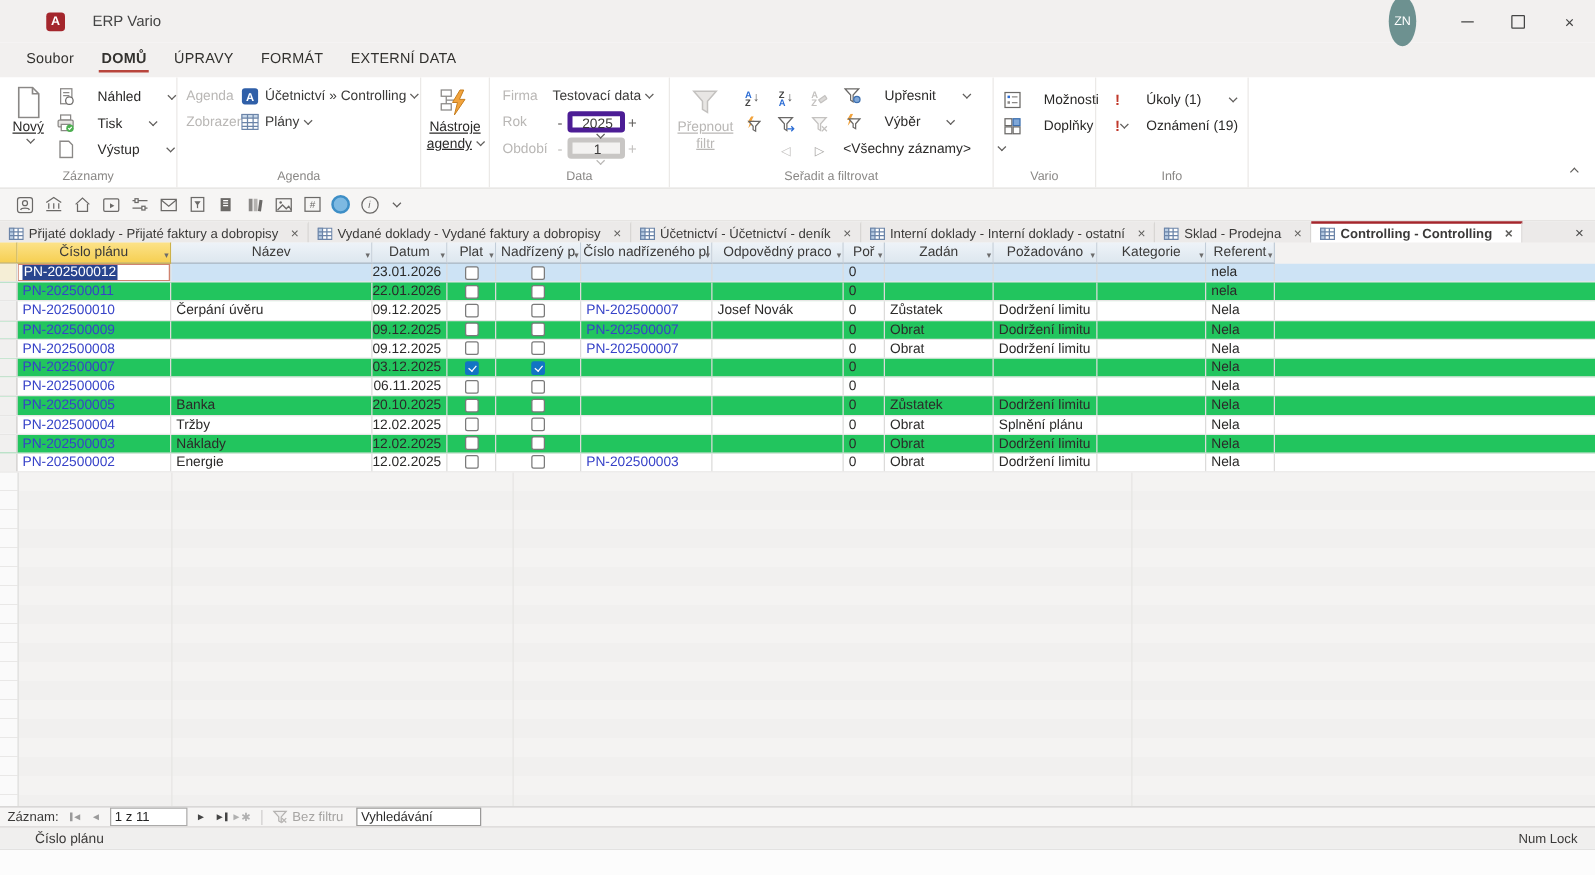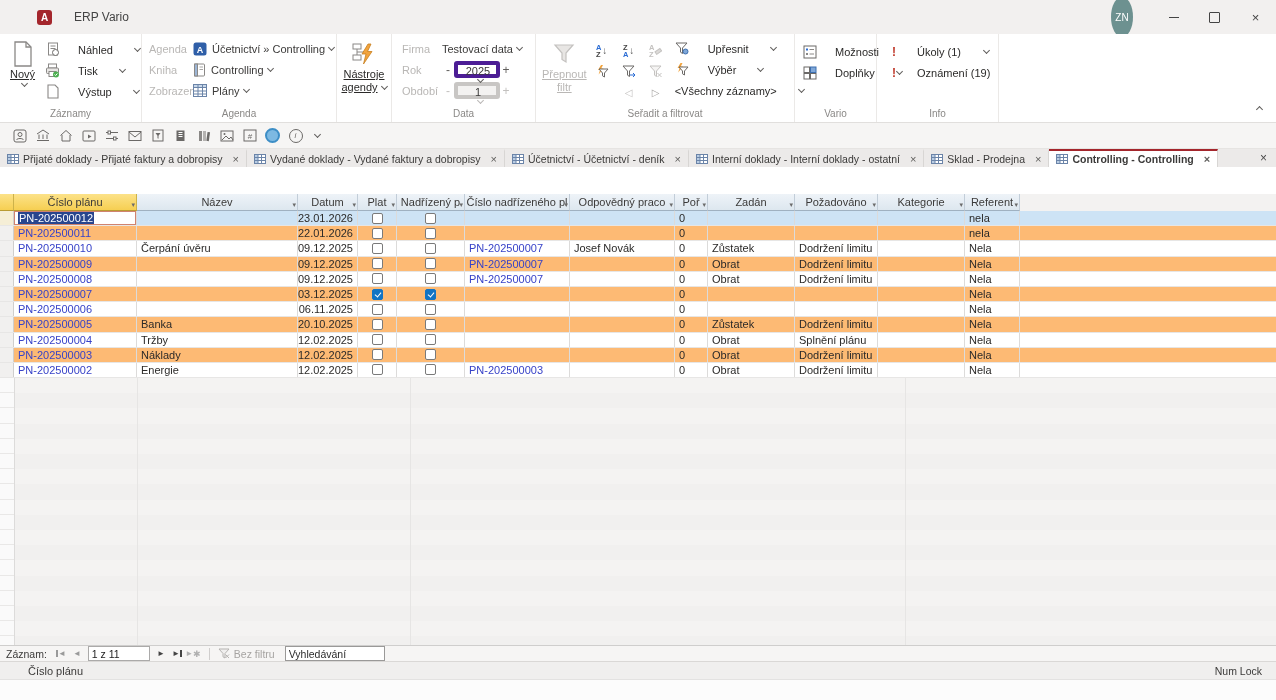--- a/index.html
+++ b/index.html
@@ -77,21 +77,21 @@
 
   
   .sheet{position:absolute;top:194px;left:0;width:1276px;height:451px;background:#f3f2f1;display:flex;flex-direction:column;}
   .thead{display:flex;height:17px;flex:0 0 auto;}
   .hcell{position:relative;display:flex;align-items:center;justify-content:center;font-size:11px;color:#3b3a39;
          border-right:1px solid #c2cdd8;border-bottom:1px solid #9fb1c1;box-sizing:border-box;
          background:linear-gradient(#eef3f8,#dde7ef);overflow:hidden;white-space:nowrap;}
   .hcell .drop{position:absolute;right:1px;bottom:1px;font-size:7px;color:#6b6b6b;line-height:8px;}
   .hcell.hl{background:linear-gradient(#fce289,var(--hdr-yellow,#f6cf52));border-right:1px solid #cdb24a;border-bottom:1px solid #b99b33;}
   .trow{display:flex;height:15.2px;background:#fff;border-bottom:1px solid #e7e6e5;box-sizing:border-box;}
-  .trow.alt{background:#fdba74;}
+  .trow.alt{background:#22c55e;}
   .trow.sel{background:var(--sel-row,#cde3f5);}
   .rsel{width:14px;flex:0 0 auto;background:#f1f0ef;border-right:1px solid #cfcecd;box-sizing:border-box;}
   .rsel.hsel{background:linear-gradient(#fce289,var(--hdr-yellow,#f6cf52));border-right:1px solid #cdb24a;border-bottom:1px solid #b99b33;height:17px;}
   .trow.sel .rsel{background:#f5eed6;}
   .tcell{box-sizing:border-box;border-right:1px solid #dcdbda;font-size:11px;color:#2b2a29;display:flex;
          align-items:center;padding:0 4px;overflow:hidden;white-space:nowrap;}
   .tcell.date{justify-content:flex-end;}
   .tcell.ck{justify-content:center;padding:0;}
   .link{color:var(--link-blue,#3742c8);}
   .cb{width:11px;height:11px;border:1px solid #7a7a7a;border-radius:2px;background:#fff;box-sizing:border-box;position:relative;}
@@ -142,20 +142,27 @@
       <span class="wbtn">
           <span class="minline"></span>
         </span>
       <span class="wbtn">
           <span class="restglyph"></span>
         </span>
       <span class="wbtn">×</span>
     </div>
   </div>
 
+  <div class="menubar">
+    <span class="mitem">Soubor</span>
+    <span class="mitem active">DOMŮ</span>
+    <span class="mitem">ÚPRAVY</span>
+    <span class="mitem">FORMÁT</span>
+    <span class="mitem">EXTERNÍ DATA</span>
+  </div>
 
   <div class="ribbon">
 
     <div class="rgroup" style="width:142px">
       <div class="gcontent" style="gap:10px;padding-left:8px;">
         <div class="bigbtn">
           <span class="bicon">
             <svg width="22" height="26" viewBox="0 0 22 26">
                 <path d="M3 1h11l5 5v19H3z" fill="#fff" stroke="#8a8886" stroke-width="1.3"></path>
                 <path d="M14 1v5h5" fill="none" stroke="#8a8886" stroke-width="1.3"></path>
@@ -208,33 +215,20 @@
       <div class="gcontent" style="flex-direction:column;padding-left:5px;">
         <div class="agrow">
           <span class="agcap">Agenda</span>
           <span class="agico">
               <svg width="14" height="14" viewBox="0 0 14 14">
                 <rect x="0.5" y="0.5" width="13" height="13" rx="2.5" fill="#2f5fa8"></rect>
                 <text x="7" y="10.5" text-anchor="middle" font-size="9" font-weight="bold" fill="#fff" font-family="Liberation Sans">A</text>
               </svg>
             </span>
           <span class="agval">Účetnictví » Controlling</span>
-          <span class="chev"></span>
-        </div>
-        <div class="agrow">
-          <span class="agcap">Kniha</span>
-          <span class="agico">
-              <svg width="13" height="14" viewBox="0 0 13 14">
-                <rect x="1.5" y="1" width="10" height="12" rx="1" fill="#fff" stroke="#8a8886"></rect>
-                <rect x="1.5" y="1" width="3" height="12" fill="#9db6d6" stroke="#8a8886"></rect>
-                <line x1="6.5" y1="4" x2="10" y2="4" stroke="#a8a6a4"></line>
-                <line x1="6.5" y1="6.5" x2="10" y2="6.5" stroke="#a8a6a4"></line>
-              </svg>
-            </span>
-          <span class="agval">Controlling</span>
           <span class="chev"></span>
         </div>
         <div class="agrow">
           <span class="agcap">Zobrazení</span>
           <span class="agico">
               <svg width="14" height="13" viewBox="0 0 14 13">
                 <rect x="0.5" y="0.5" width="13" height="12" fill="#fff" stroke="#6b84a8"></rect>
                 <rect x="0.5" y="0.5" width="13" height="3" fill="#c8d8ea" stroke="#6b84a8"></rect>
                 <line x1="5" y1="0.5" x2="5" y2="12.5" stroke="#6b84a8"></line>
                 <line x1="9.5" y1="0.5" x2="9.5" y2="12.5" stroke="#6b84a8"></line>

